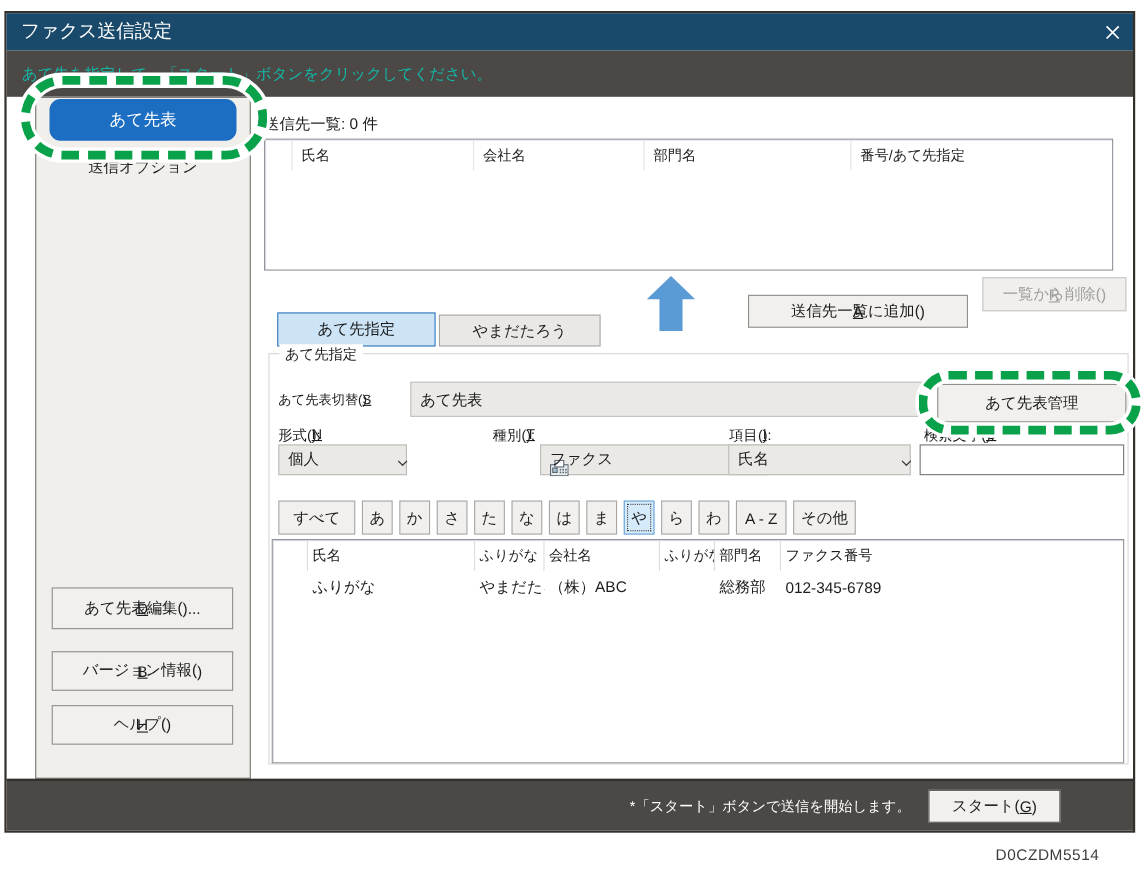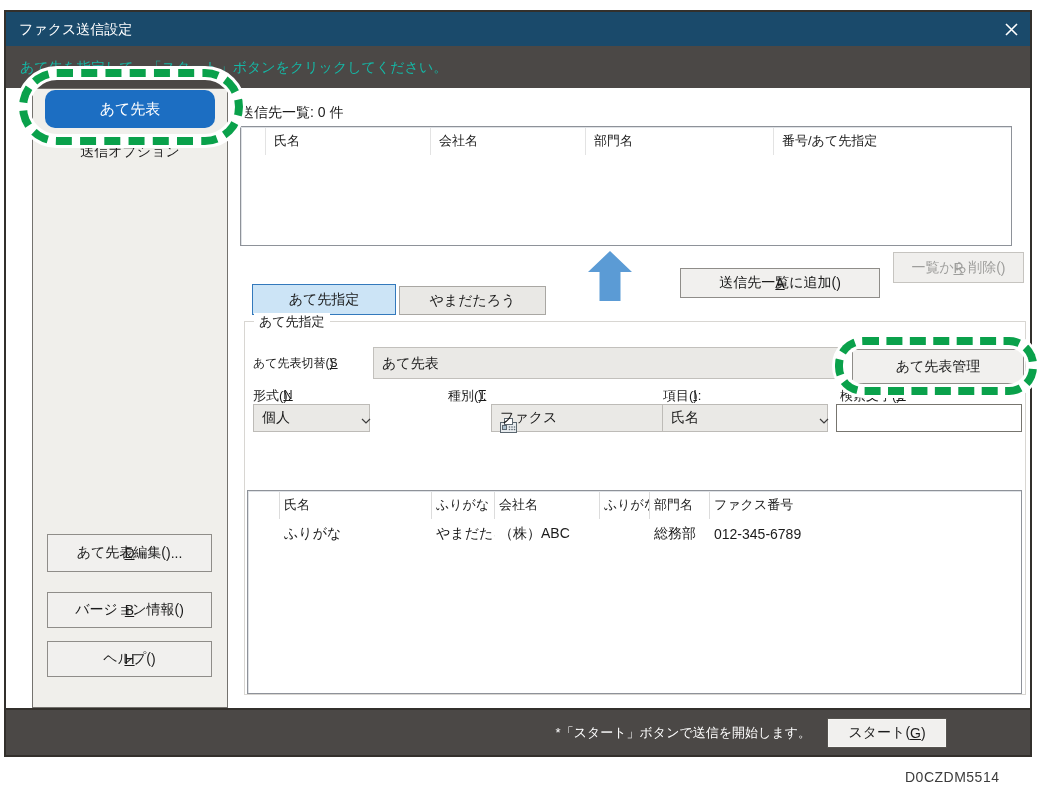--- a/index.html
+++ b/index.html
@@ -14,21 +14,21 @@
   u { text-decoration: underline; }
 
   .dialog {
     position: absolute; left: 4px; top: 10px;
     width: 1028px; height: 747px;
     border: 2px solid #33302c; background: #ffffff;
   }
   .dialog * { position: absolute; }
 
   .titlebar { left:0; top:0; width:1024px; height:34px; background:#1a4a6b; }
-  .titlebar .title { position:absolute; left:13px; top:0; height:34px; line-height:34px; font-size:14px; color:#ffffff; }
+  .titlebar .title { position:absolute; left:13px; top:0; height:34px; line-height:34px; font-size:17px; color:#ffffff; }
   .close-btn { position:absolute; right:8px; top:7px; width:22px; height:20px; display:flex; align-items:center; justify-content:center; }
 
   .instrbar { left:0; top:34px; width:1024px; height:42px; background:#4b4846; }
   .instrbar span { position:absolute; left:14px; top:0; height:42px; line-height:42px; font-size:14px; color:#14b8a6; }
 
   .sidebar { left:26px; top:76px; width:196px; height:620px; background:#f0efeb; border:1px solid #74726e; }
 
   .btn-blue {
     left:39px; top:78px; width:170px; height:38px;
     background:#1c6ec2; color:#ffffff; border-radius:10px;
@@ -87,21 +87,21 @@
   .addr-list { left:241px; top:478px; width:775px; height:204px; }
   .al-c0 { width:31px; padding-left:0 !important; } .al-c1 { width:152px; } .al-c2 { width:63px; }
   .al-c3 { width:105px; } .al-c4 { width:50px; } .al-c5 { width:60px; } .al-c6 { flex:1; }
   .addr-list .lhdr > div { padding-left:4px; border-right:1px solid #dcdcdc; }
   .addr-list .lhdr > div:last-child { border-right:none; }
   .lrow { position:absolute; left:1px; top:28px; right:1px; height:30px; display:flex; align-items:center; }
   .lrow > div { position:relative; font-size:14px; padding-left:4px; white-space:nowrap; overflow:hidden; }
   .lrow .al-c0 { display:flex; justify-content:center; }
 
   .footer { left:0; top:696px; width:1024px; height:47px; background:#4b4846; border-top:2px solid #33302c;
-            display:flex; align-items:center; justify-content:flex-end; padding-right:63px; }
+            display:flex; align-items:center; justify-content:flex-end; padding-right:46px; }
   .footer * { position:static; }
   .footer .note { color:#ffffff; font-size:13px; margin-right:16px; }
   .start-btn { width:120px; height:30px; margin-right:20px; border:1px solid #55534f; box-shadow: inset 0 0 0 1px #f7f6f4; }
   .cancel-btn { width:118px; height:30px; }
 
   .caption { position:absolute; left:905px; top:769px; font-size:14px; color:#3c3c3c; letter-spacing:0.5px; }
 
   .annot { position:absolute; z-index:50; pointer-events:none; }
   .annot .halo { position:absolute; inset:0; border:14px solid #ffffff; }
   .annot .dash { position:absolute; inset:3px; border:8px dashed #0aa14b; }
@@ -203,20 +203,35 @@
   <div class="combo combo-item">
     <span>氏名</span>
     <span class="chev">
       <svg width="10" height="6" viewBox="0 0 10 6">
           <path d="M1 1 L5 5 L9 1" fill="none" stroke="#3c3c3c" stroke-width="1.2"></path>
         </svg>
     </span>
   </div>
   <input class="search-input" type="text" value="" style="">
 
+  <div class="kana-row">
+    <div class="kana wide">すべて</div>
+    <div class="kana">あ</div>
+    <div class="kana">か</div>
+    <div class="kana">さ</div>
+    <div class="kana">た</div>
+    <div class="kana">な</div>
+    <div class="kana">は</div>
+    <div class="kana">ま</div>
+    <div class="kana sel">や</div>
+    <div class="kana">ら</div>
+    <div class="kana">わ</div>
+    <div class="kana az">A - Z</div>
+    <div class="kana other">その他</div>
+  </div>
 
   <div class="listbox addr-list">
     <div class="lhdr">
       <div class="al-c0"></div>
       <div class="al-c1">氏名</div>
       <div class="al-c2">ふりがな</div>
       <div class="al-c3">会社名</div>
       <div class="al-c4">ふりがな</div>
       <div class="al-c5">部門名</div>
       <div class="al-c6">ファクス番号</div>

